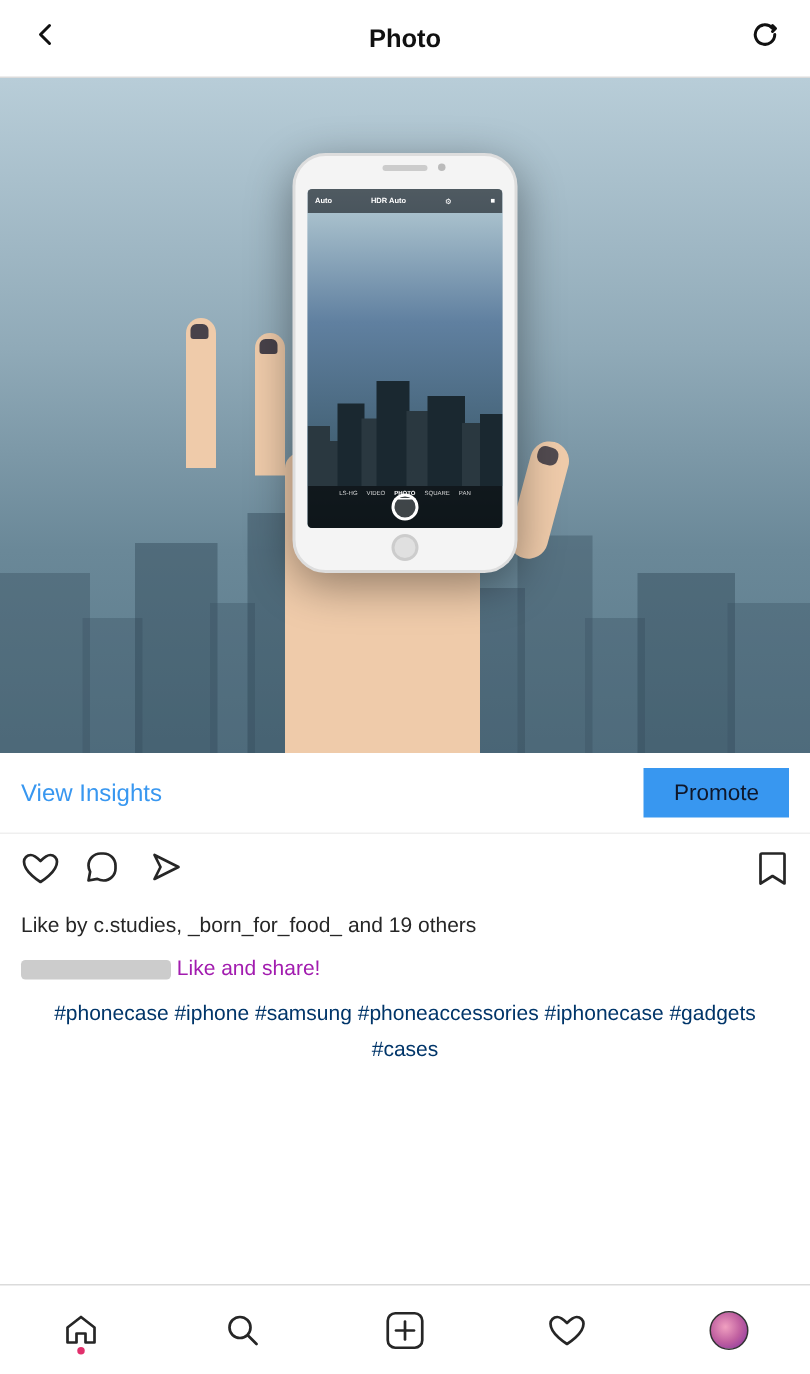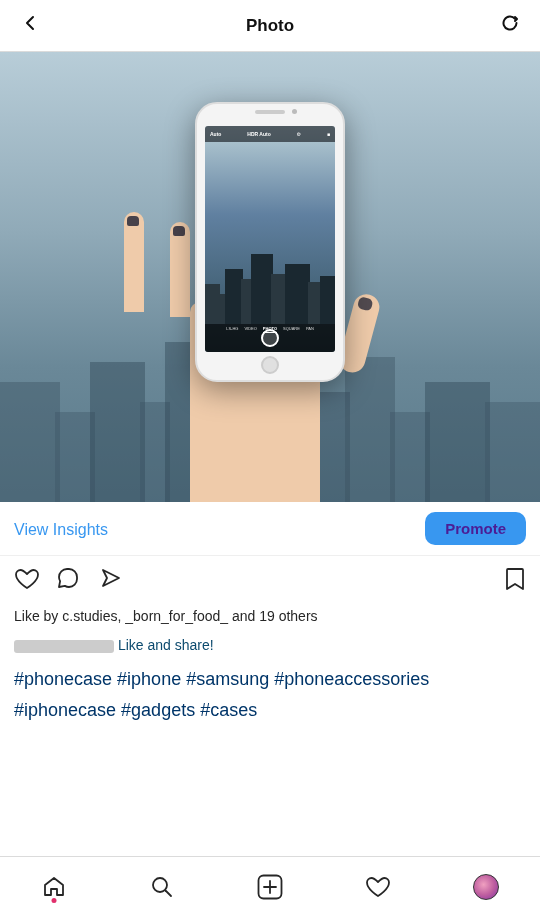--- a/index.html
+++ b/index.html
@@ -197,26 +197,26 @@
       color: #3897f0;
       font-size: 16px;
       font-weight: 500;
       background: none;
       border: none;
       cursor: pointer;
       padding: 6px 0;
     }
     .promote-btn {
       background: #3897f0;
-      color: #4c1d95;
+      color: #0f172a;
       border: none;
-      border-radius: 10px;
+      border-radius: 0;
       padding: 8px 20px;
       font-size: 15px;
-      font-weight: 700;
+      font-weight: 400;
       cursor: pointer;
     }
 
     
     .icons-row {
       display: flex;
       align-items: center;
       justify-content: space-between;
       padding: 10px 14px 6px;
     }
@@ -244,37 +244,38 @@
       line-height: 1.5;
     }
     .likes-text strong {
       font-weight: 400;
     }
 
     
     .caption {
       padding: 2px 14px 6px;
       font-size: 14px;
-      color: #0c4a6e;
+      color: #a21caf;
       line-height: 1.5;
     }
     .caption-blur {
       display: inline-block;
       background: #ccc;
       color: transparent;
       border-radius: 2px;
       height: 14px;
       width: 90px;
       vertical-align: middle;
     }
     .hashtags {
       padding: 2px 14px 8px;
-      font-size: 18px;
+      font-size: 14px;
       color: #003569;
       line-height: 1.7;
+      text-align: center;
     }
 
     
     .bottom-nav {
       position: absolute;
       bottom: 0;
       left: 0;
       right: 0;
       height: 60px;
       background: #fff;

